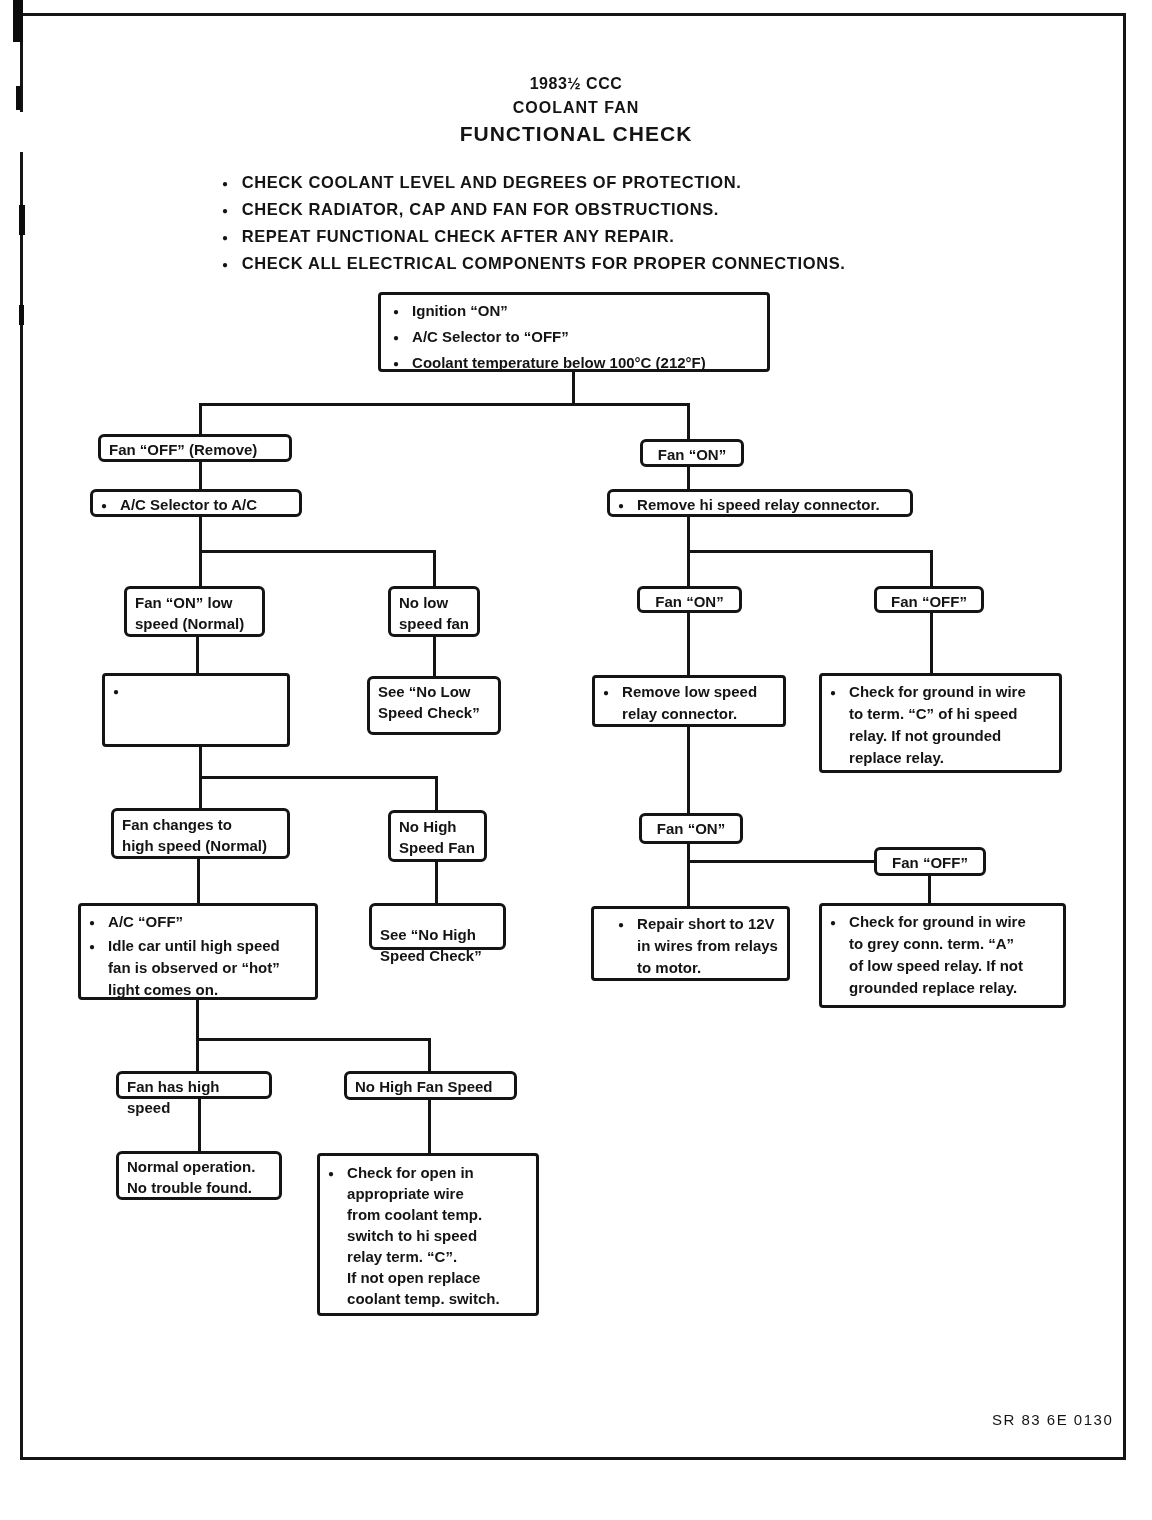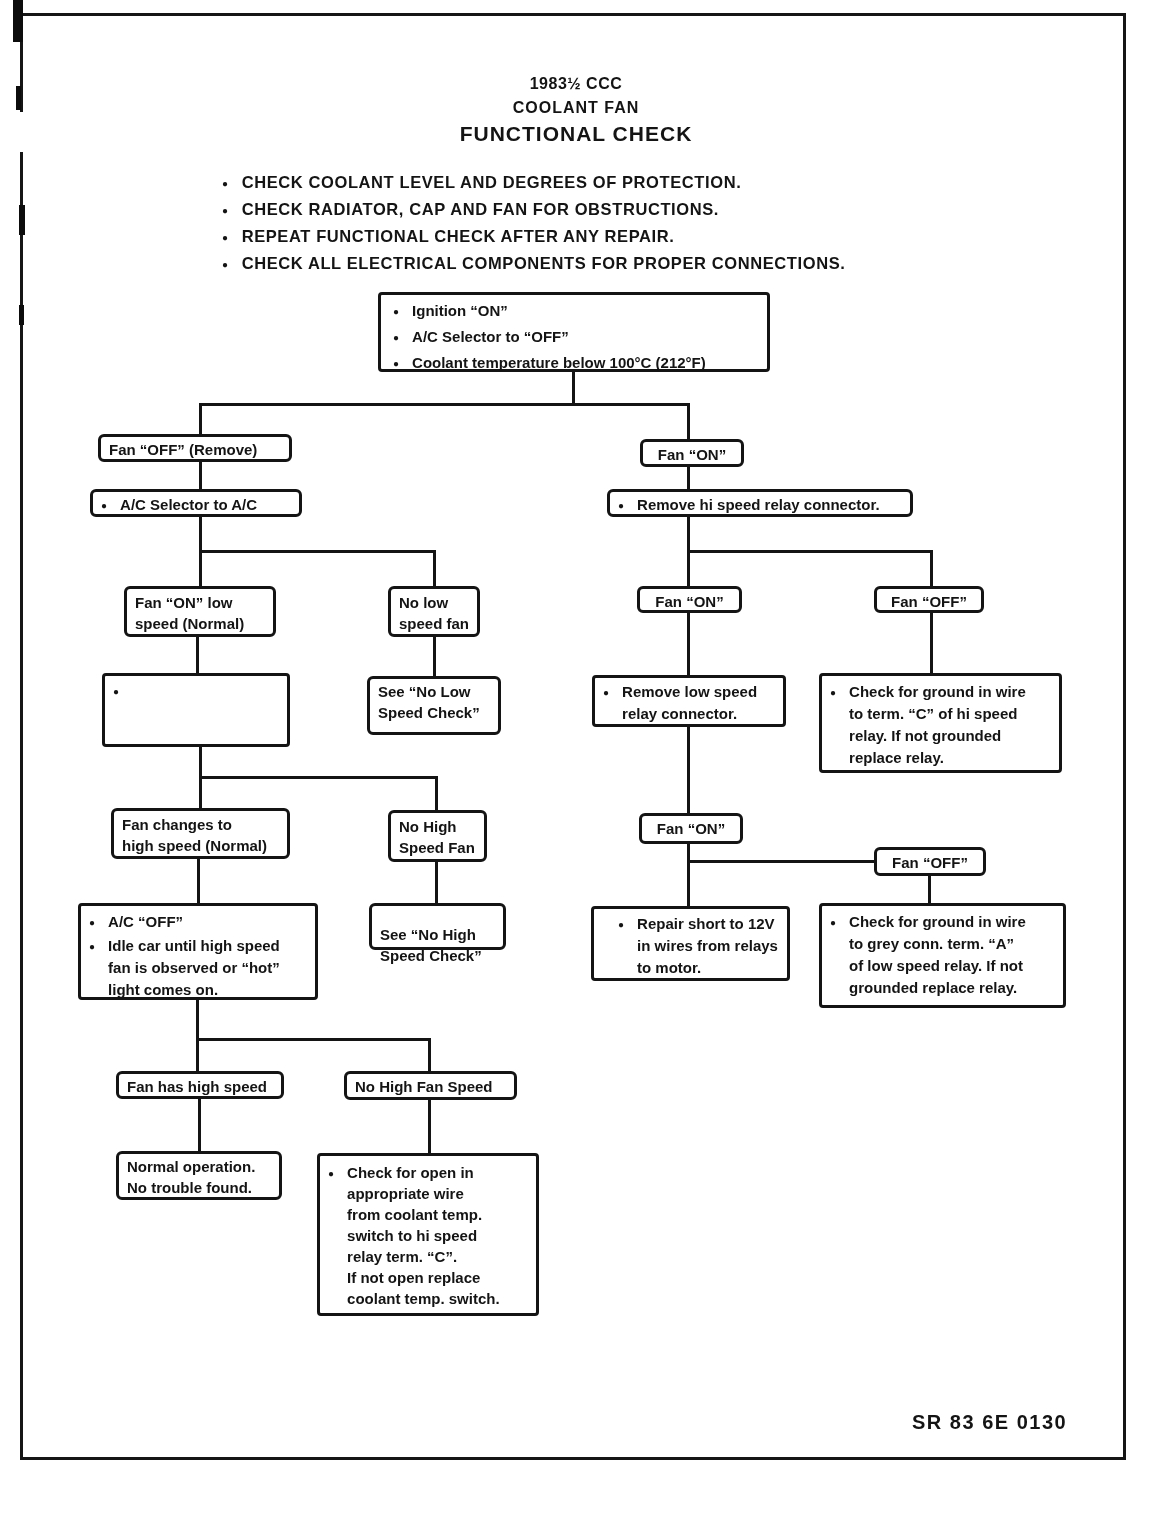--- a/index.html
+++ b/index.html
@@ -27,21 +27,21 @@
   .node { position:absolute; box-sizing:border-box; background:#fff;
           border:3px solid #141414; border-radius:6px;
           font-weight:bold; font-size:15px; line-height:21px; padding:2px 8px; }
   .node.big { border-radius:4px; }
   .node.ctr { text-align:center; }
   .node .nl div { white-space:nowrap; }
 
   .vl { position:absolute; width:3px; background:#141414; }
   .hl { position:absolute; height:3px; background:#141414; }
 
-  .footer { position:absolute; left:912px; top:1411px; font-weight:bold; font-size:20px;
+  .footer { position:absolute; left:992px; top:1411px; font-weight:normal; font-size:15px;
             letter-spacing:1.5px; }
 </style>
 </head>
 <body>
 
 <div class="page">
 
   <div class="frame"></div>
   <div class="patch" style="left:17px; top:112px; width:11px; height:40px;"></div>
   <div class="artifact" style="left:13px; top:0; width:10px; height:42px;"></div>
@@ -128,21 +128,21 @@
     <span>Fan “OFF” (Remove)</span>
   </div>
 
   <div class="node" style="left:90px; top:489px; width:212px; height:28px;">
     <div class="brow">
         <span class="dot"></span>
         <span>A/C Selector to A/C</span>
       </div>
   </div>
 
-  <div class="node" style="left:124px; top:586px; width:152px; height:51px; padding:3px 8px;">
+  <div class="node" style="left:124px; top:586px; width:141px; height:51px; padding:3px 8px;">
     <div class="nl">
       <div>Fan “ON” low</div>
       <div>speed (Normal)</div>
     </div>
   </div>
 
   <div class="node" style="left:388px; top:586px; width:92px; height:51px; padding:3px 8px;">
     <div class="nl">
       <div>No low</div>
       <div>speed fan</div>
@@ -191,21 +191,21 @@
     </div>
   </div>
 
   <div class="node" style="left:369px; top:903px; width:137px; height:47px; padding:18px 8px;">
     <div class="nl">
       <div>See “No High</div>
       <div>Speed Check”</div>
     </div>
   </div>
 
-  <div class="node" style="left:116px; top:1071px; width:168px; height:28px;">
+  <div class="node" style="left:116px; top:1071px; width:156px; height:28px;">
     <span>Fan has high speed</span>
   </div>
 
   <div class="node" style="left:344px; top:1071px; width:173px; height:29px;">
     <span>No High Fan Speed</span>
   </div>
 
   <div class="node" style="left:116px; top:1151px; width:166px; height:49px; padding:2px 8px;">
     <div class="nl">
       <div>Normal operation.</div>

